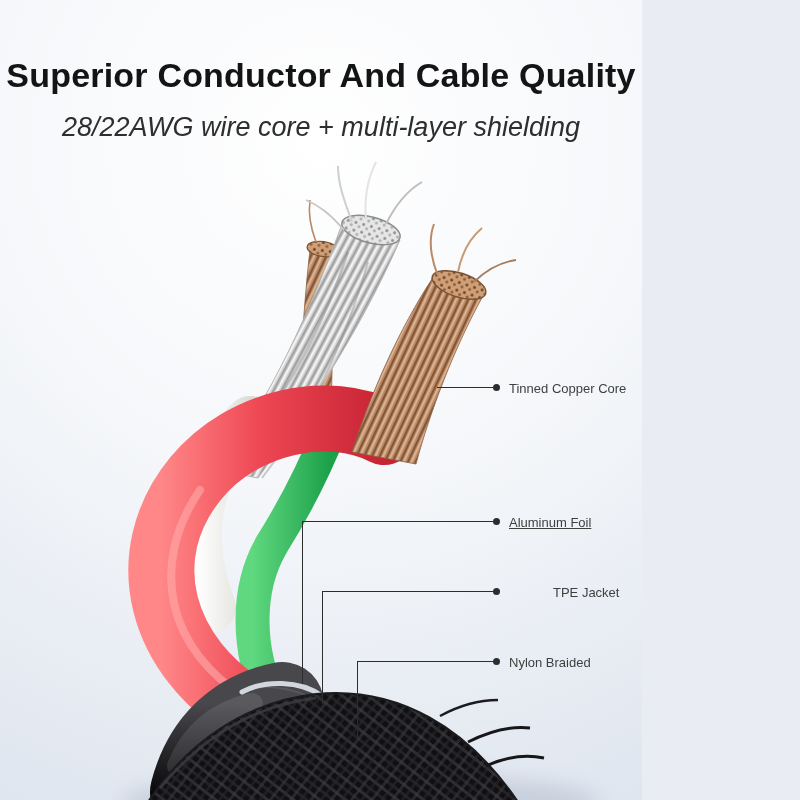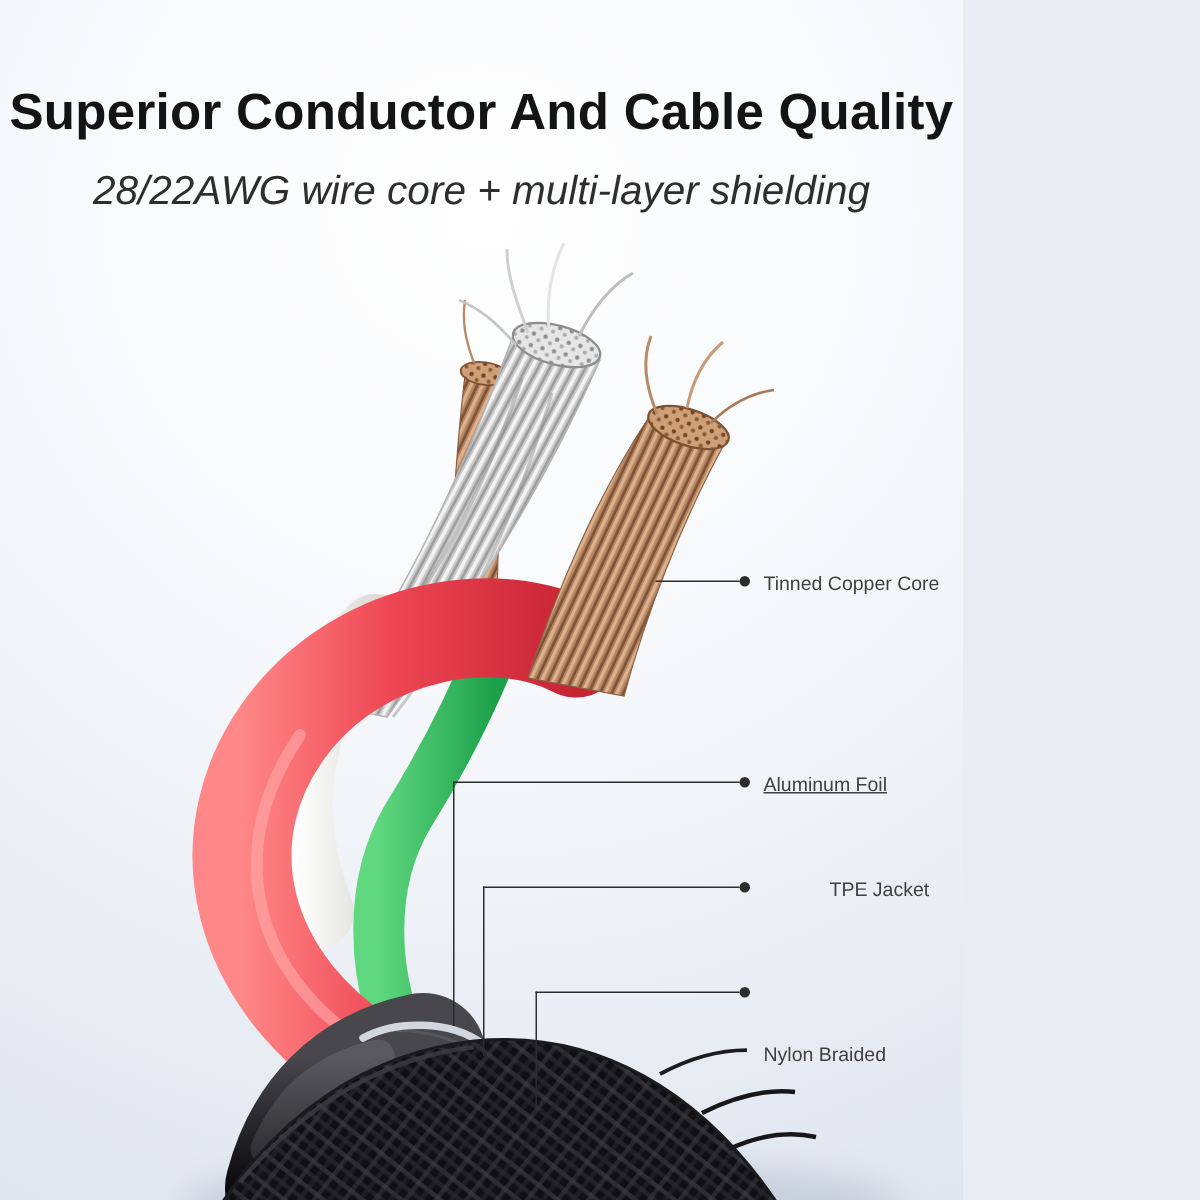--- a/index.html
+++ b/index.html
@@ -158,16 +158,16 @@
     <div class="cline h" style="left:322px;top:591px;width:171px;"></div>
     <div class="cline v" style="left:322px;top:591px;height:113px;"></div>
     <span class="cdot" style="left:493px;top:588px;"></span>
     <span class="clabel" style="left:509px;top:583px;margin-left:44px;">TPE Jacket</span>
   </div>
 
   <div>
     <div class="cline h" style="left:357px;top:661px;width:136px;"></div>
     <div class="cline v" style="left:357px;top:661px;height:76px;"></div>
     <span class="cdot" style="left:493px;top:658px;"></span>
-    <span class="clabel" style="left:509px;top:653px;margin-top:40px;">Nylon Braided</span>
+    <span class="clabel" style="left:509px;top:653px;">Nylon Braided</span>
   </div>
 
 </div>
 
 </body></html>

